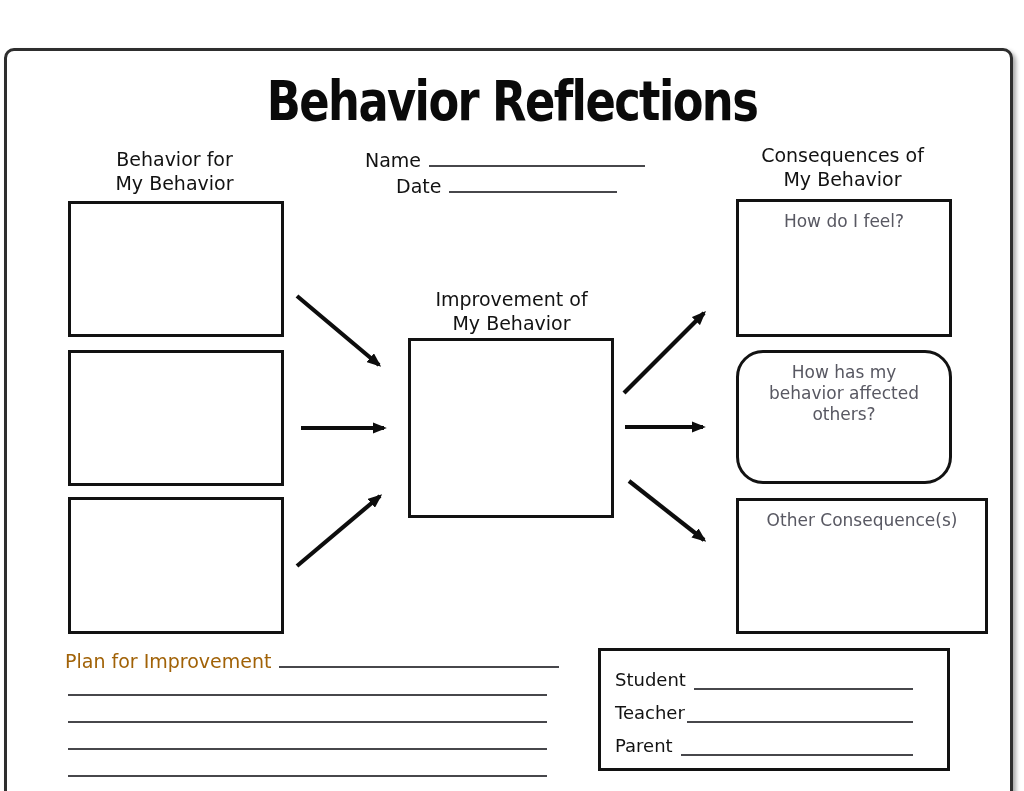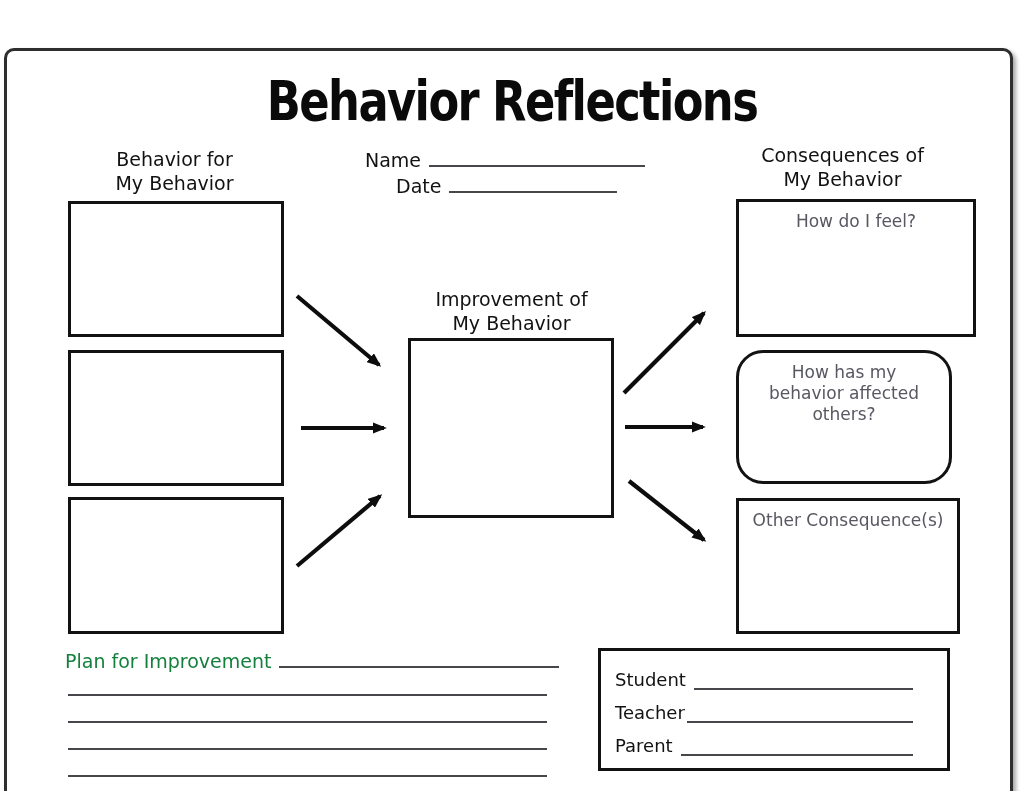--- a/index.html
+++ b/index.html
@@ -78,21 +78,21 @@
   }
   .arrows-layer {
     position: absolute;
     left: 0; top: 0;
     width: 1024px; height: 791px;
     pointer-events: none;
   }
   .plan-label-row {
     position: absolute;
     font-size: 19px;
-    color: #15803d;
+    color: #a16207;
     white-space: nowrap;
   }
   .sig-box {
     position: absolute;
     left: 598px; top: 604px;
     width: 352px; height: 123px;
     border: 3px solid #121212;
     box-sizing: border-box;
     padding: 12px 28px 0 14px;
     display: flex;
@@ -157,27 +157,27 @@
   <div class="wbox" style="left:68px; top:157px; width:216px; height:136px;"></div>
   <div class="wbox" style="left:68px; top:306px; width:216px; height:136px;"></div>
   <div class="wbox" style="left:68px; top:453px; width:216px; height:137px;"></div>
 
   <div class="col-header" style="left:408px; top:243px; width:207px;">
     <div>Improvement of</div>
     <div>My Behavior</div>
   </div>
   <div class="wbox" style="left:408px; top:294px; width:206px; height:180px;"></div>
 
-  <div class="wbox" style="left:736px; top:155px; width:240px; height:138px;">
+  <div class="wbox" style="left:736px; top:155px; width:216px; height:138px;">
     <div class="prompt">How do I feel?</div>
   </div>
   <div class="wbox" style="left:736px; top:306px; width:216px; height:134px;border-radius:27px;">
     <div class="prompt" style="padding-left:14px; padding-right:14px;">How has my behavior affected others?</div>
   </div>
-  <div class="wbox" style="left:736px; top:454px; width:224px; height:136px;">
+  <div class="wbox" style="left:736px; top:454px; width:252px; height:136px;">
     <div class="prompt">Other Consequence(s)</div>
   </div>
 
   <svg class="arrows-layer" viewBox="0 0 1024 791">
     <defs>
       <marker id="ah" markerUnits="strokeWidth" markerWidth="3.4" markerHeight="2.8" viewBox="0 0 10 8" refX="8" refY="4" orient="auto">
         <path d="M0,0 L10,4 L0,8 Z" fill="#0d0d0d"></path>
       </marker>
     </defs>
     <line x1="297" y1="252" x2="379" y2="321" stroke="#0d0d0d" stroke-width="4.2" marker-end="url(#ah)"></line>

